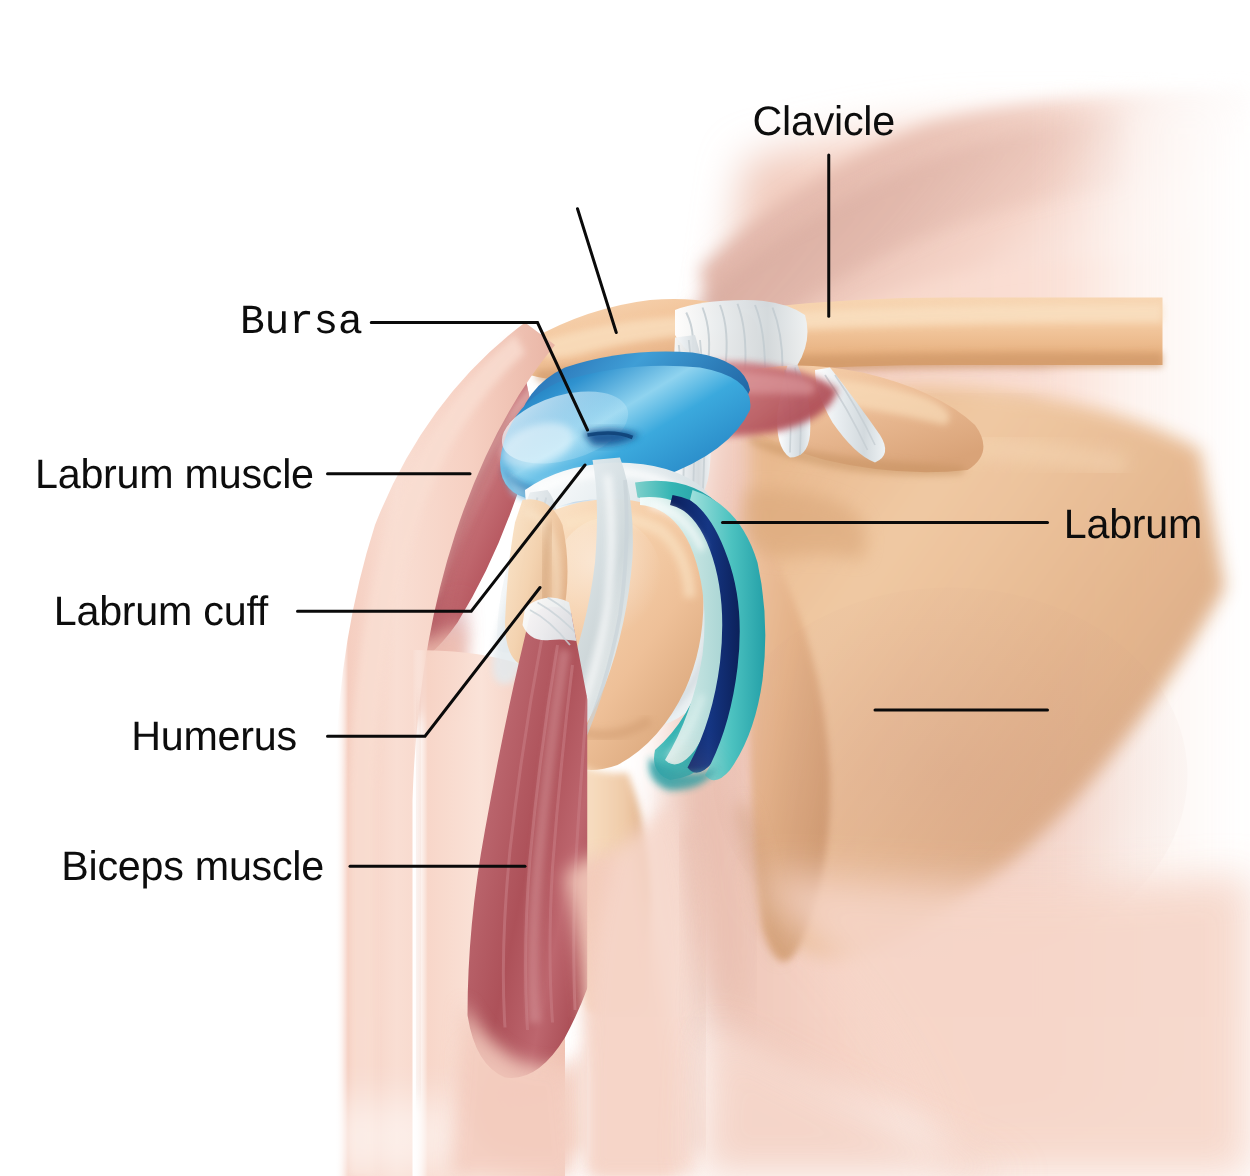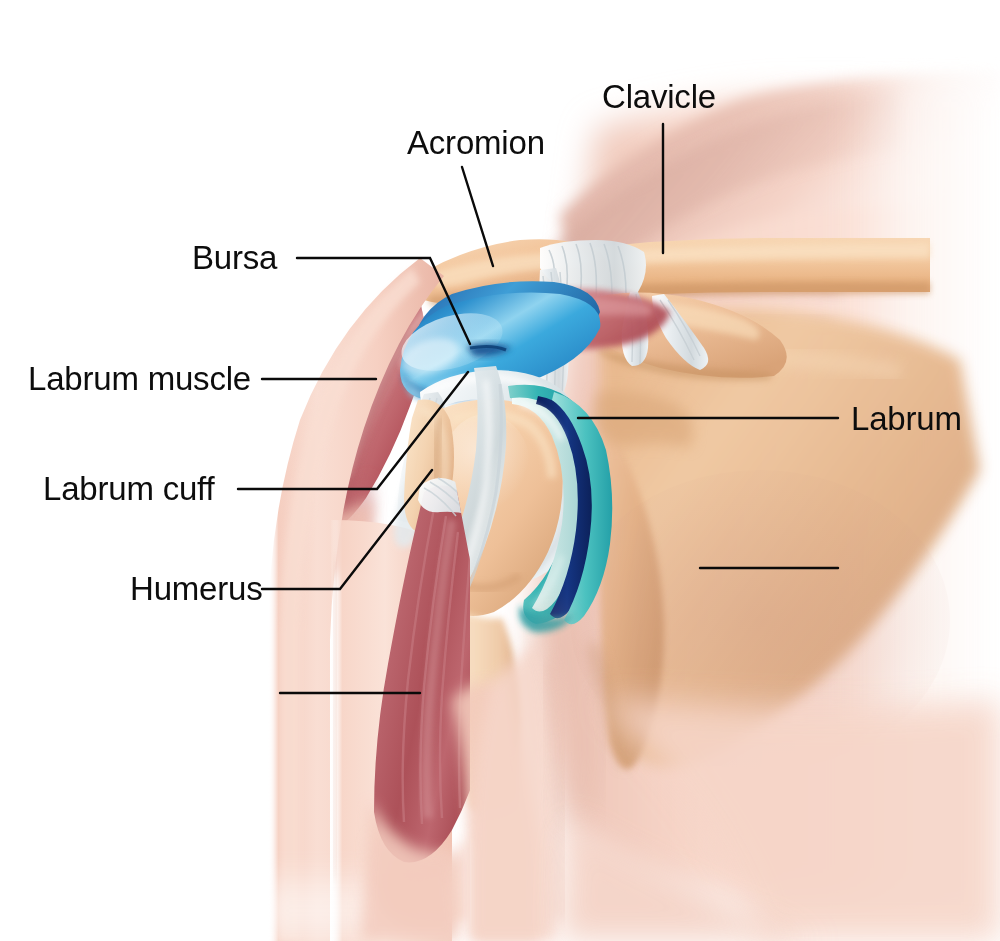--- a/index.html
+++ b/index.html
@@ -452,27 +452,27 @@
       <path d="M280,693 L420,693"></path>
 
       <path d="M838,418 L578,418"></path>
 
       <path d="M838,568 L700,568"></path>
     </g>
   </svg>
 
   <div class="lbl" style="left:602px; top:80px;">Clavicle</div>
 
-  <div class="lbl" style="left:407px; top:126px;">Acromion</div>
-
-  <div class="lbl" style="left:192px; top:241px;">Bursa</div>
+
+  <div class="lbl" style="left:192px; top:241px;font-family:Liberation Mono, monospace;">Bursa</div>
 
   <div class="lbl" style="left:28px; top:362px;">Labrum muscle</div>
 
   <div class="lbl" style="left:43px; top:472px;">Labrum cuff</div>
 
-  <div class="lbl" style="left:105px; top:572px;margin-left:25px;">Humerus</div>
-
+  <div class="lbl" style="left:105px; top:572px;">Humerus</div>
+
+  <div class="lbl" style="left:49px; top:676px;">Biceps muscle</div>
 
   <div class="lbl r" style="left:851px; top:402px;">Labrum</div>
 
 
 </div>
 
 </body></html>

